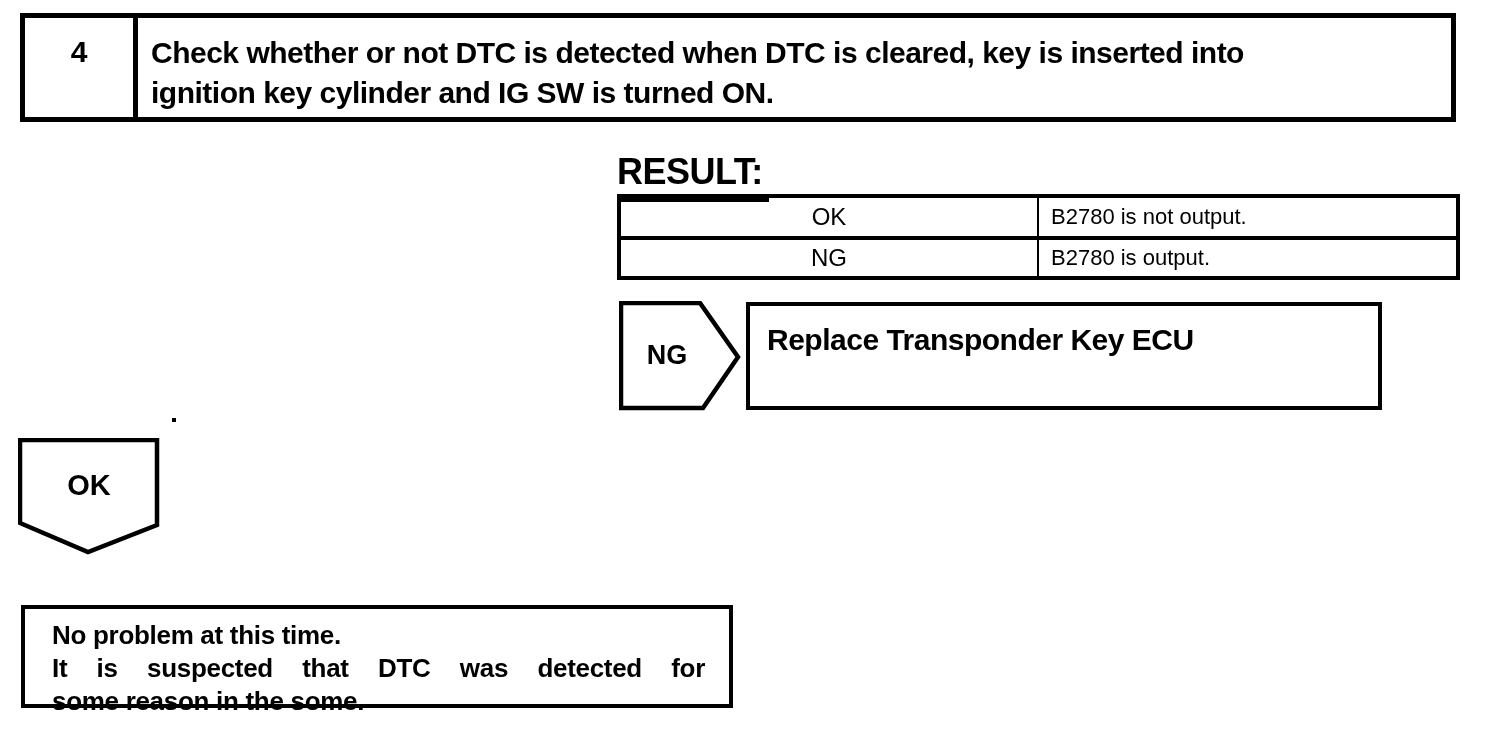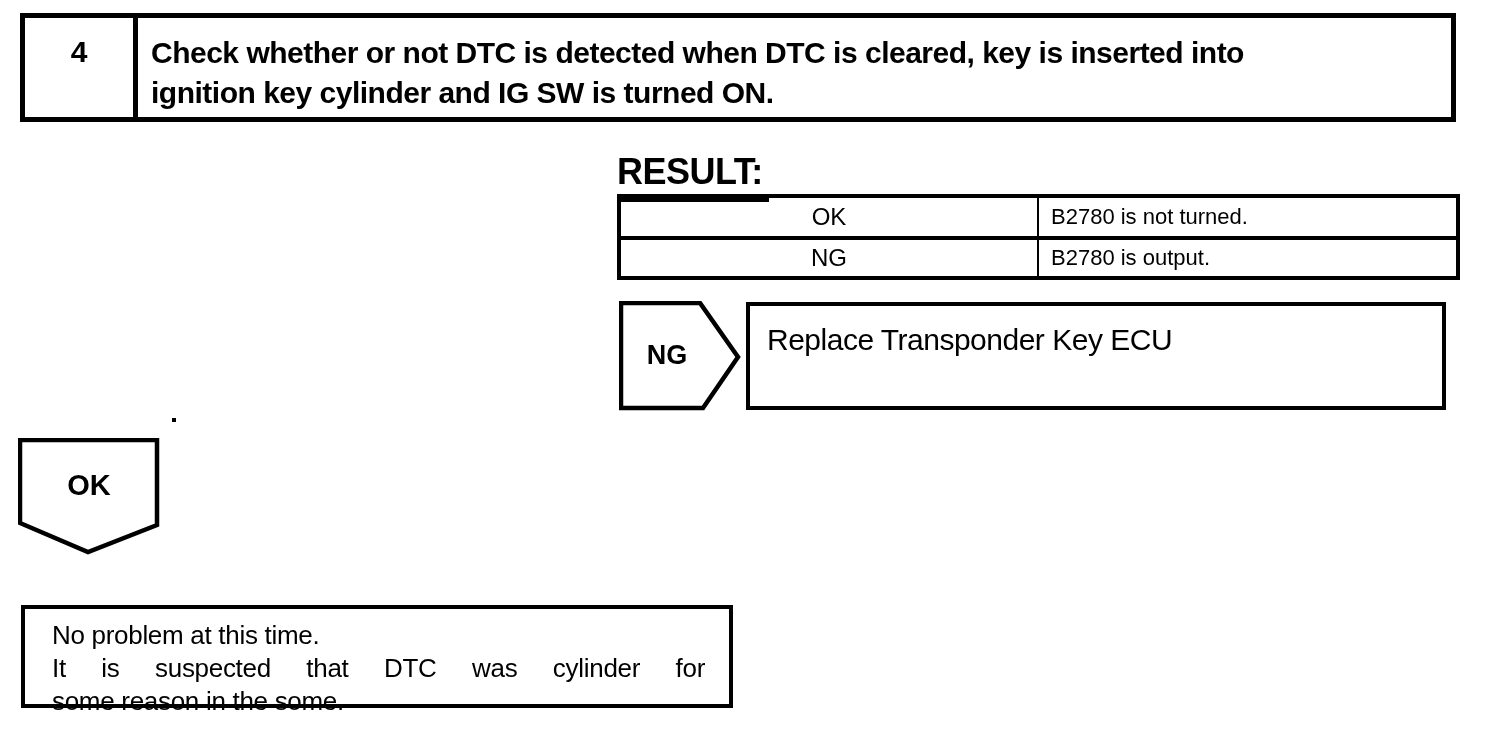--- a/index.html
+++ b/index.html
@@ -88,37 +88,37 @@
     justify-content: center;
     font-weight: bold;
   }
   .ng-label { left: 621px; top: 301px; width: 92px; height: 108px; font-size: 27px; }
   .ok-label { left: 18px;  top: 438px; width: 142px; height: 94px; font-size: 29px; }
 
   
   .action-box {
     position: absolute;
     left: 746px; top: 302px;
-    width: 700px; height: 108px;
+    width: 636px; height: 108px;
     border: 4px solid #000;
     padding: 17px 20px 0 17px;
     font-size: 30px;
-    font-weight: normal;
+    font-weight: bold;
     letter-spacing: -0.5px;
   }
 
   
   .outcome-box {
     position: absolute;
     left: 21px; top: 605px;
     width: 712px; height: 103px;
     border: 4px solid #000;
     padding: 10px 24px 0 27px;
     font-size: 26px;
-    font-weight: normal;
+    font-weight: bold;
     line-height: 33px;
     letter-spacing: -0.3px;
   }
   .line-justify { text-align: justify; text-align-last: justify; }
 
   
   .artifact-dot {
     position: absolute;
     left: 172px; top: 418px;
     width: 4px; height: 4px;
@@ -136,21 +136,21 @@
     </div>
     <div class="step-instruction">Check whether or not DTC is detected when DTC is cleared, key is inserted into
 ignition key cylinder and IG SW is turned ON.</div>
   </div>
 
   <div class="result-label">RESULT:</div>
 
   <div class="result-table">
     <div class="t-row first">
       <div class="t-cell-result">OK</div>
-      <div class="t-cell-desc">B2780 is not turned.</div>
+      <div class="t-cell-desc">B2780 is not output.</div>
     </div>
     <div class="t-row second">
       <div class="t-cell-result">NG</div>
       <div class="t-cell-desc">B2780 is output.</div>
     </div>
   </div>
 
   <svg class="connector-svg" style="left:619px; top:301px;" width="122" height="110" viewBox="0 0 122 110" aria-hidden="true">
     <polygon points="2,2 81,2 119,56 84,107 2,107"></polygon>
   </svg>
@@ -160,19 +160,19 @@
     <span>Replace Transponder Key ECU</span>
   </div>
 
   <svg class="connector-svg" style="left:18px; top:438px;" width="142" height="118" viewBox="0 0 142 118" aria-hidden="true">
     <polygon points="2,2 139,2 139,87 70,114 2,85"></polygon>
   </svg>
   <div class="connector-label ok-label">OK</div>
 
   <div class="outcome-box">
     <div>No problem at this time.</div>
-    <div class="line-justify">It is suspected that DTC was cylinder for</div>
+    <div class="line-justify">It is suspected that DTC was detected for</div>
     <div>some reason in the some.</div>
   </div>
 
   <div class="artifact-dot"></div>
 
 </div>
 
 </body></html>

